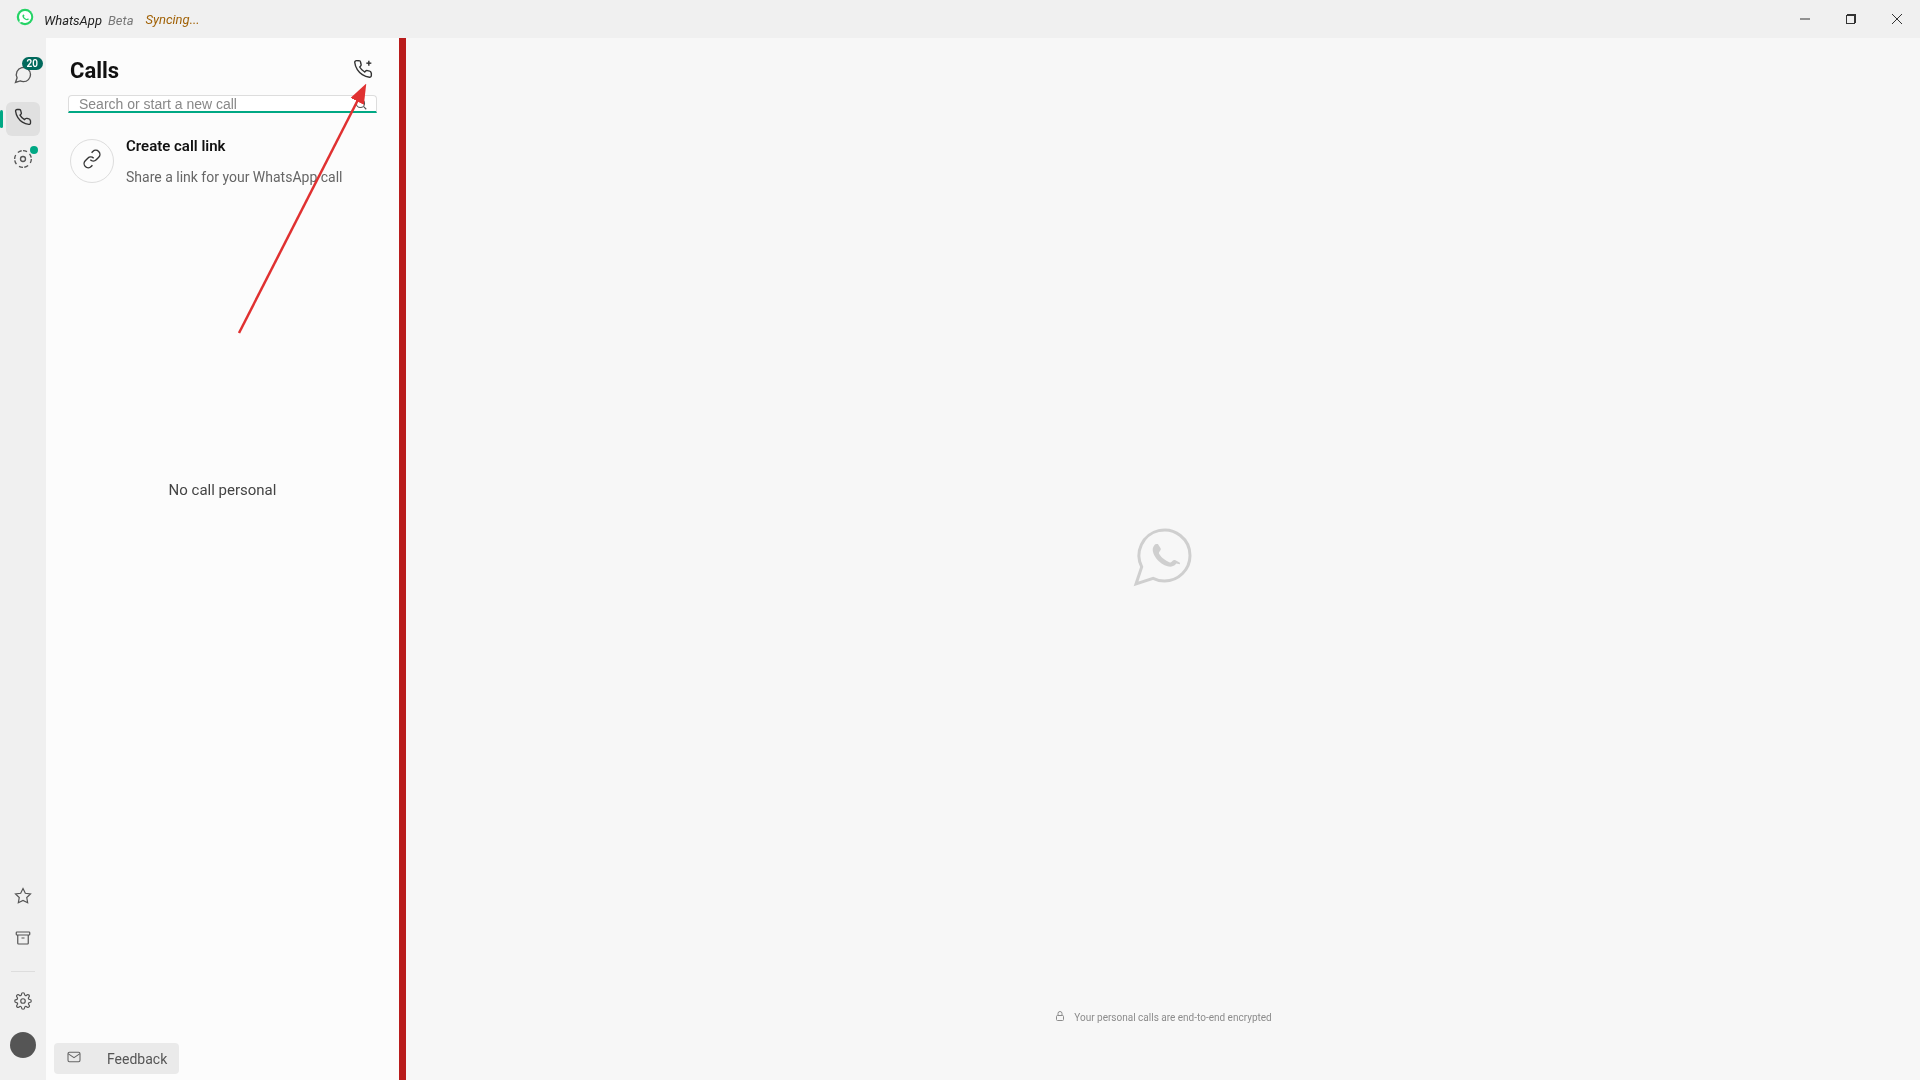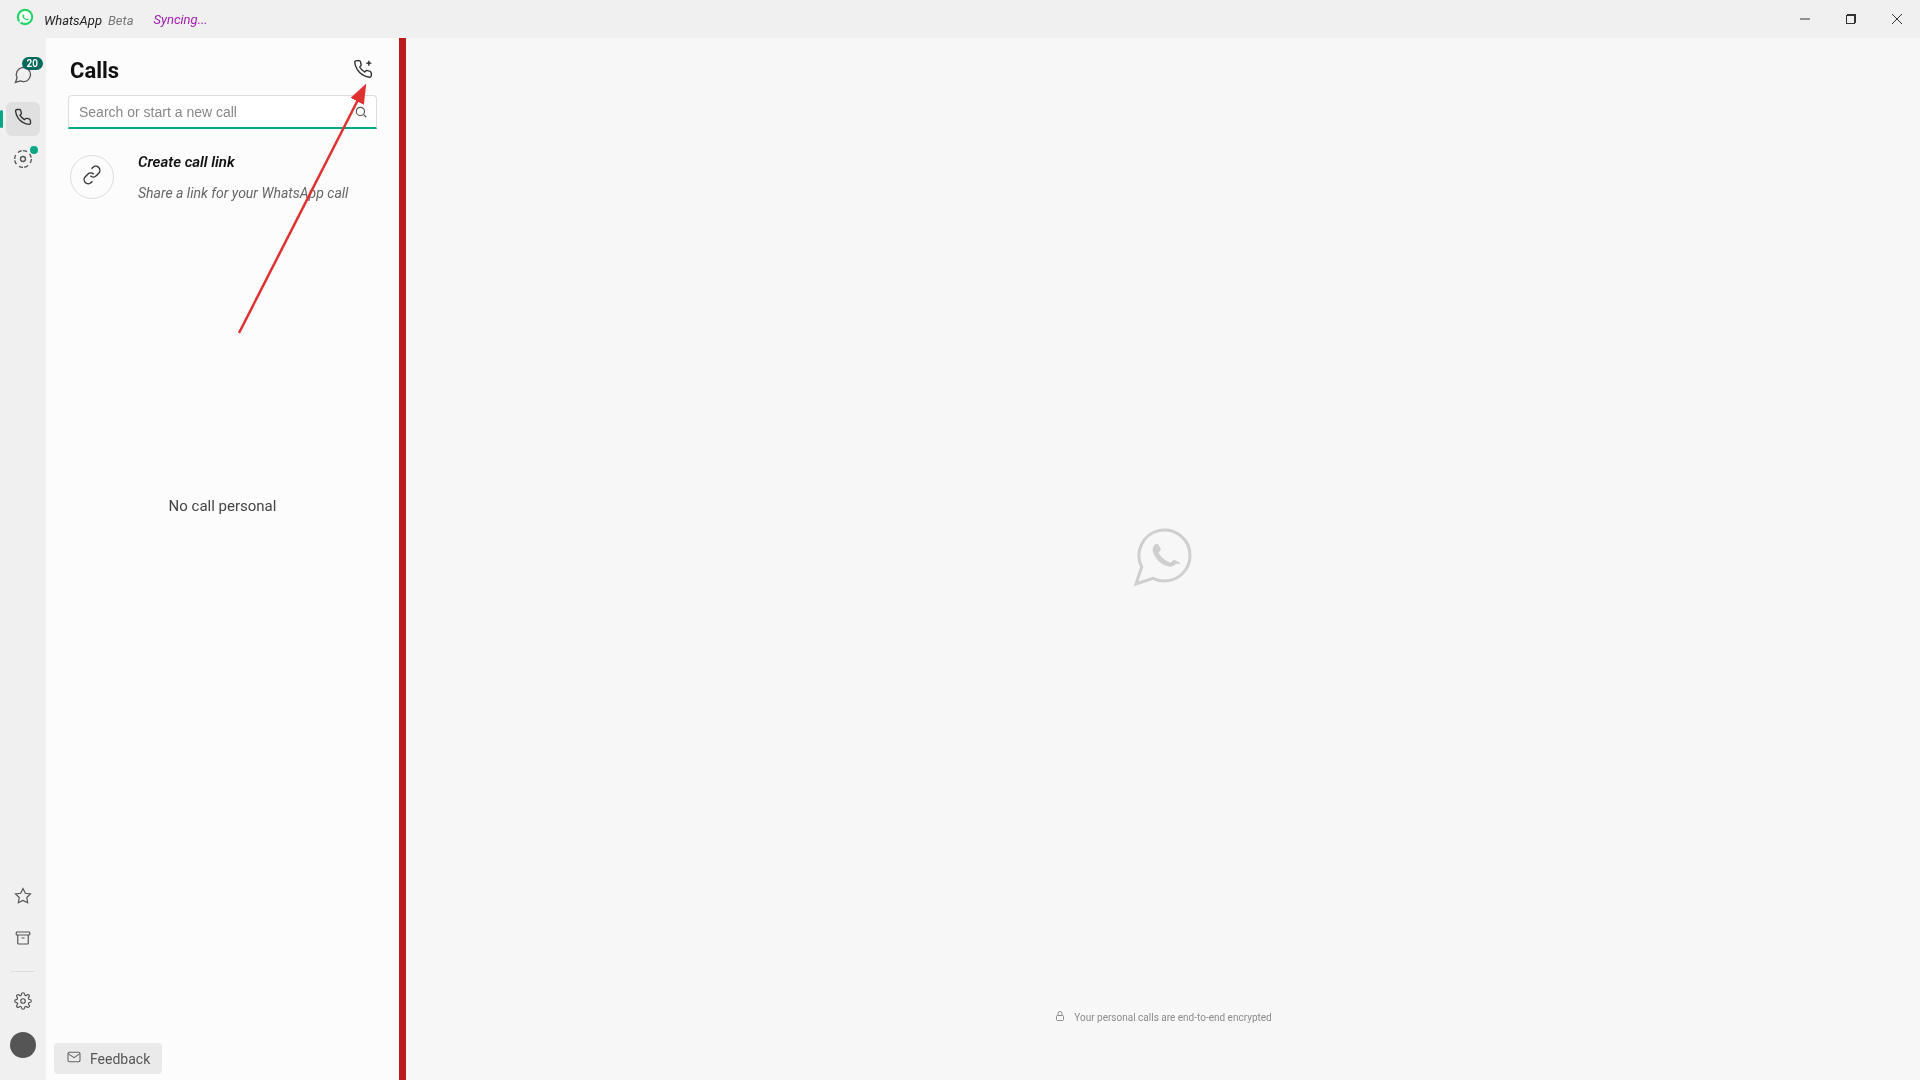--- a/index.html
+++ b/index.html
@@ -15,21 +15,21 @@
   height: 38px;
   background: #f0f0f0;
   display: flex;
   align-items: center;
   padding-left: 16px;
   justify-content: space-between;
 }
 .titlebar-left { display: flex; align-items: center; gap: 10px; font-style: italic; }
 .app-name { font-size: 13px; color: #222; }
 .app-beta { font-size: 13px; color: #777; margin-left: 2px; }
-.sync-status { font-size: 13px; color: #a21caf; margin-left: 10px; }
+.sync-status { font-size: 13px; color: #a16207; margin-left: 2px; }
 .window-controls { display: flex; height: 100%; }
 .win-btn {
   width: 46px; height: 100%;
   display: flex; align-items: center; justify-content: center;
   color: #333;
 }
 .win-btn svg { width: 12px; height: 12px; }
 
 .app-body {
   display: flex;
@@ -97,58 +97,57 @@
   display: flex; align-items: center; justify-content: space-between;
   padding: 20px 24px 12px 24px;
 }
 .panel-title { font-size: 22px; font-weight: 700; color: #111; }
 .new-call-btn { width: 24px; height: 24px; display: flex; align-items: center; justify-content: center; }
 .search-wrap { padding: 0 22px 8px; }
 .search-box {
   display: flex; align-items: center;
   border: 1px solid #ddd;
   border-bottom: 2px solid #00a884;
-  height: 34px;
+  height: 18px;
   border-radius: 4px 4px 0 0;
   background: #fff;
 }
 .search-input {
   flex: 1; border: none; outline: none;
   font-size: 14px; padding: 0 10px;
   color: #666;
   background: transparent;
 }
 .search-input::placeholder { color: #888; }
 .search-icn { width: 30px; display: flex; align-items: center; justify-content: center; color: #555; }
 
 .create-link {
-  display: flex; align-items: center; gap: 24px;
+  display: flex; align-items: center; gap: 12px;
   padding: 16px 24px;
-  font-style: italic;
 }
 .link-icon-circle {
   width: 44px; height: 44px; border-radius: 50%;
   border: 1px solid #ddd;
   display: flex; align-items: center; justify-content: center;
 }
 .link-text-title { font-size: 15px; font-weight: 600; color: #111; }
 .link-text-sub { font-size: 14px; color: #666; margin-top: 14px; }
 
 .empty-state {
   text-align: center;
   font-size: 15px;
   color: #444;
   margin-top: 280px;
 }
 
 .feedback-pill {
   position: absolute;
   bottom: 6px; left: 8px;
   background: #eaeaea;
-  display: flex; align-items: center; gap: 8px;
+  display: flex; align-items: center; gap: 25px;
   padding: 6px 12px;
   border-radius: 4px;
   font-size: 14px;
   color: #555;
   margin-top: 31px;
 }
 
 .main-area {
   flex: 1;
   background: #f7f7f7;

